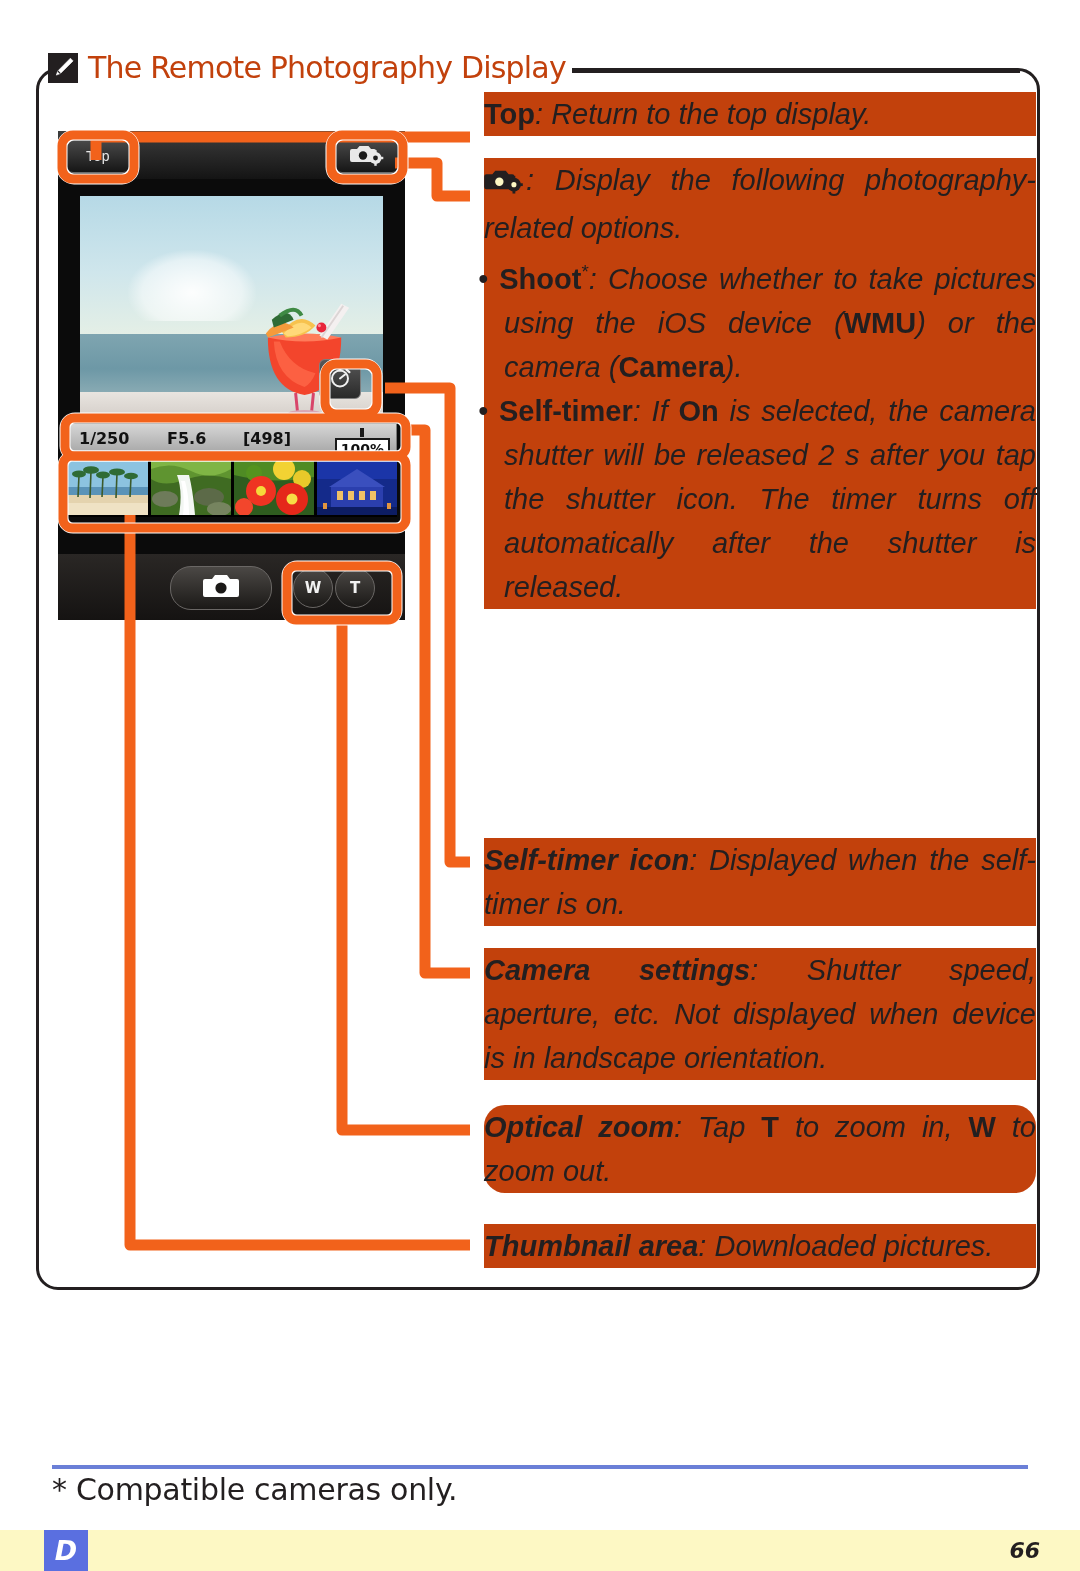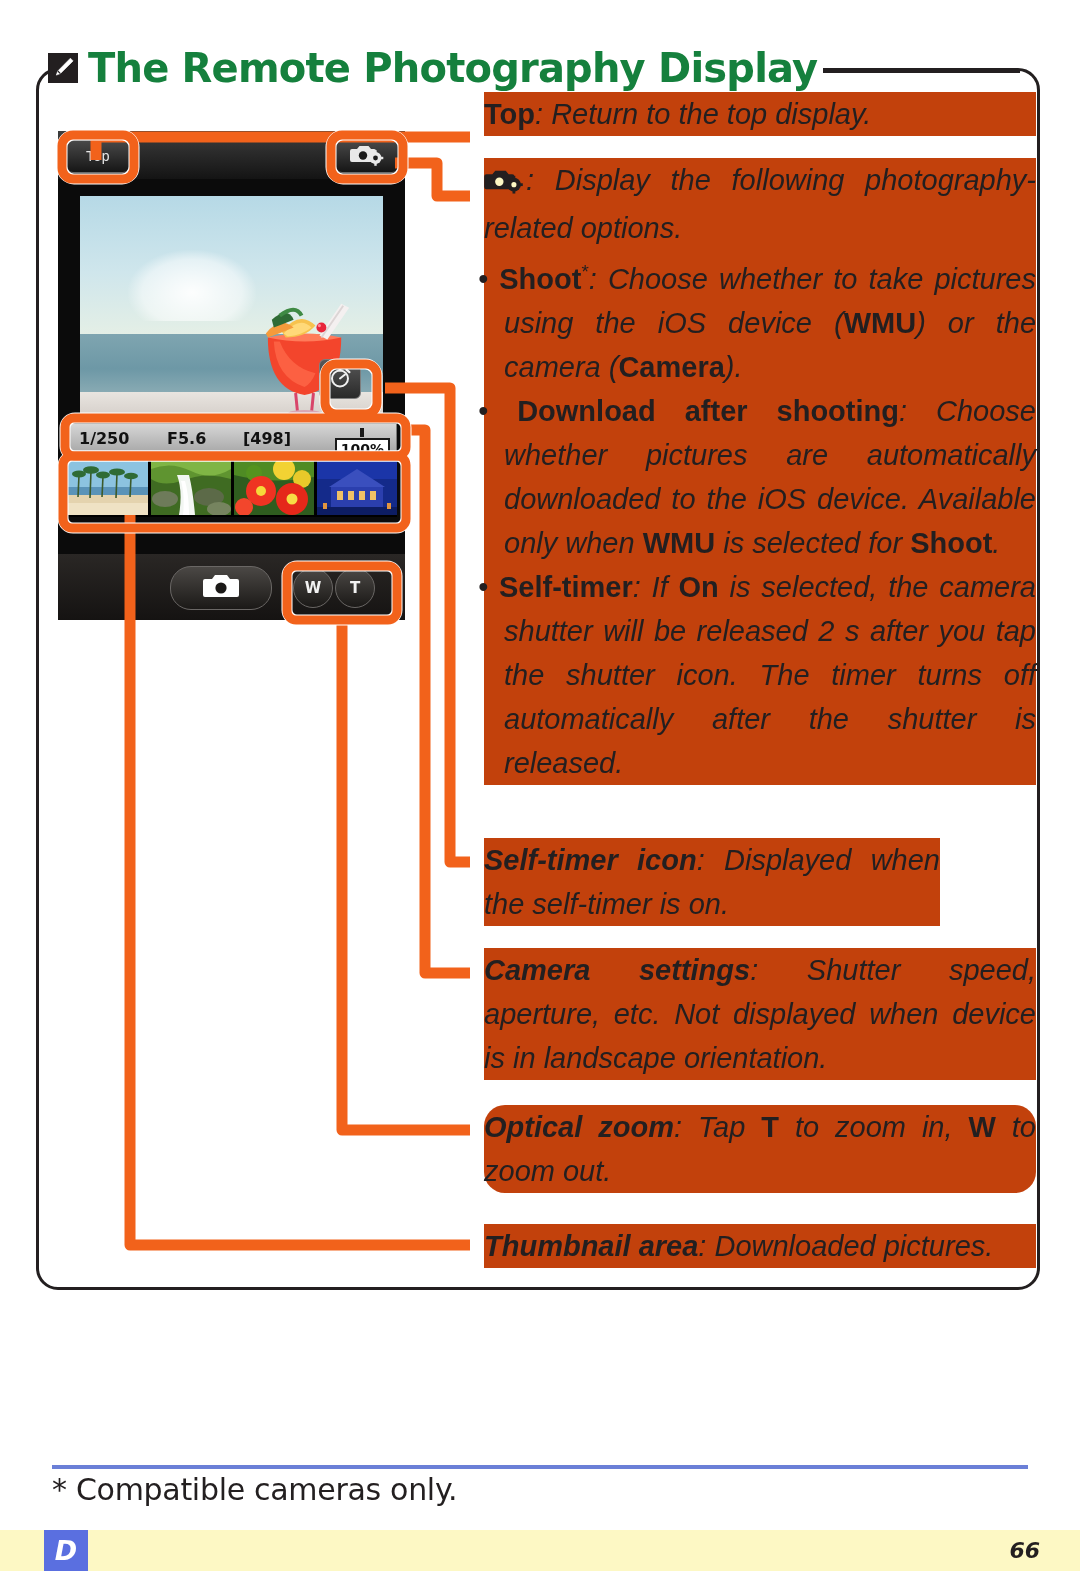--- a/index.html
+++ b/index.html
@@ -43,24 +43,24 @@
   #pencil-icon {
     width: 30px;
     height: 30px;
     background: #231f20;
     position: relative;
     flex: 0 0 auto;
   }
   #pencil-icon svg { display: block; }
   #note-title {
     font-family: "DejaVu Sans", sans-serif;
-    font-weight: bold;
-    font-size: 40px;
+    font-weight: normal;
+    font-size: 30px;
     letter-spacing: -0.8px;
-    color: #15803d;
+    color: #c2410c;
     white-space: nowrap;
     line-height: 1;
   }
   #title-rule {
     position: absolute;
     left: 527px;
     top: 70px;
     width: 493px;
     height: 3px;
     background: #231f20;
@@ -246,21 +246,21 @@
     font-style: normal;
     font-weight: bold;
   }
   .txt .bi { font-style: italic; font-weight: bold; }
   .just { text-align: justify; text-align-last: left; }
   .bullet { display: block; padding-left: 20px; text-indent: -26px; }
   sup { font-size: .65em; vertical-align: super; font-style: normal; }
 
   #t-top        { left: 484px; top: 92px;   width: 552px; }
   #t-camicon    { left: 484px; top: 158px;  width: 552px; }
-  #t-selftimer  { left: 484px; top: 838px;  width: 456px; }
+  #t-selftimer  { left: 484px; top: 838px;  width: 552px; }
   #t-camset     { left: 484px; top: 948px;  width: 552px; }
   #t-optzoom    { left: 484px; top: 1105px; width: 552px; border-radius: 21px; }
   #t-thumbarea  { left: 484px; top: 1224px; width: 552px; }
 
   .camglyph {
     display: inline-block;
     vertical-align: -4px;
     margin-right: 2px;
   }
 
@@ -540,21 +540,20 @@
         <rect x="24.3" y="8.4" width="2.4" height="3.2"></rect>
         <rect x="24.3" y="20.4" width="2.4" height="3.2"></rect>
         <rect x="17.9" y="14.8" width="3.2" height="2.4"></rect>
         <rect x="29.9" y="14.8" width="3.2" height="2.4"></rect>
       </g>
     </svg>
   </span><span>: </span><span>Display the following photography-related options.</span>
 
   <span class="bullet">•&nbsp;<b>Shoot</b><sup>*</sup><span>: </span><span>Choose whether to take pictures using the iOS device (</span><b>WMU</b><span>) or the camera (</span><b>Camera</b><span>).</span></span>
 
-  <span class="bullet">•&nbsp;<b>Download after shooting</b><span>: </span><span>Choose whether pictures are automatically downloaded to the iOS device. Available only when </span><b>WMU</b><span> is selected for </span><b>Shoot</b><span>.</span></span>
 
   <span class="bullet">•&nbsp;<b>Self-timer</b><span>: </span><span>If </span><b>On</b><span> is selected, the camera shutter will be released 2 s after you tap the shutter icon. The timer turns off automatically after the shutter is released.</span></span>
 </div>
 
 <div class="txt just" id="t-selftimer">
   <span class="bi">Self-timer icon</span><span>: </span><span>Displayed when the self-timer is on.</span>
 </div>
 
 <div class="txt just" id="t-camset">
   <span class="bi">Camera settings</span><span>: </span><span>Shutter speed, aperture, etc. Not displayed when device is in landscape orientation.</span>

